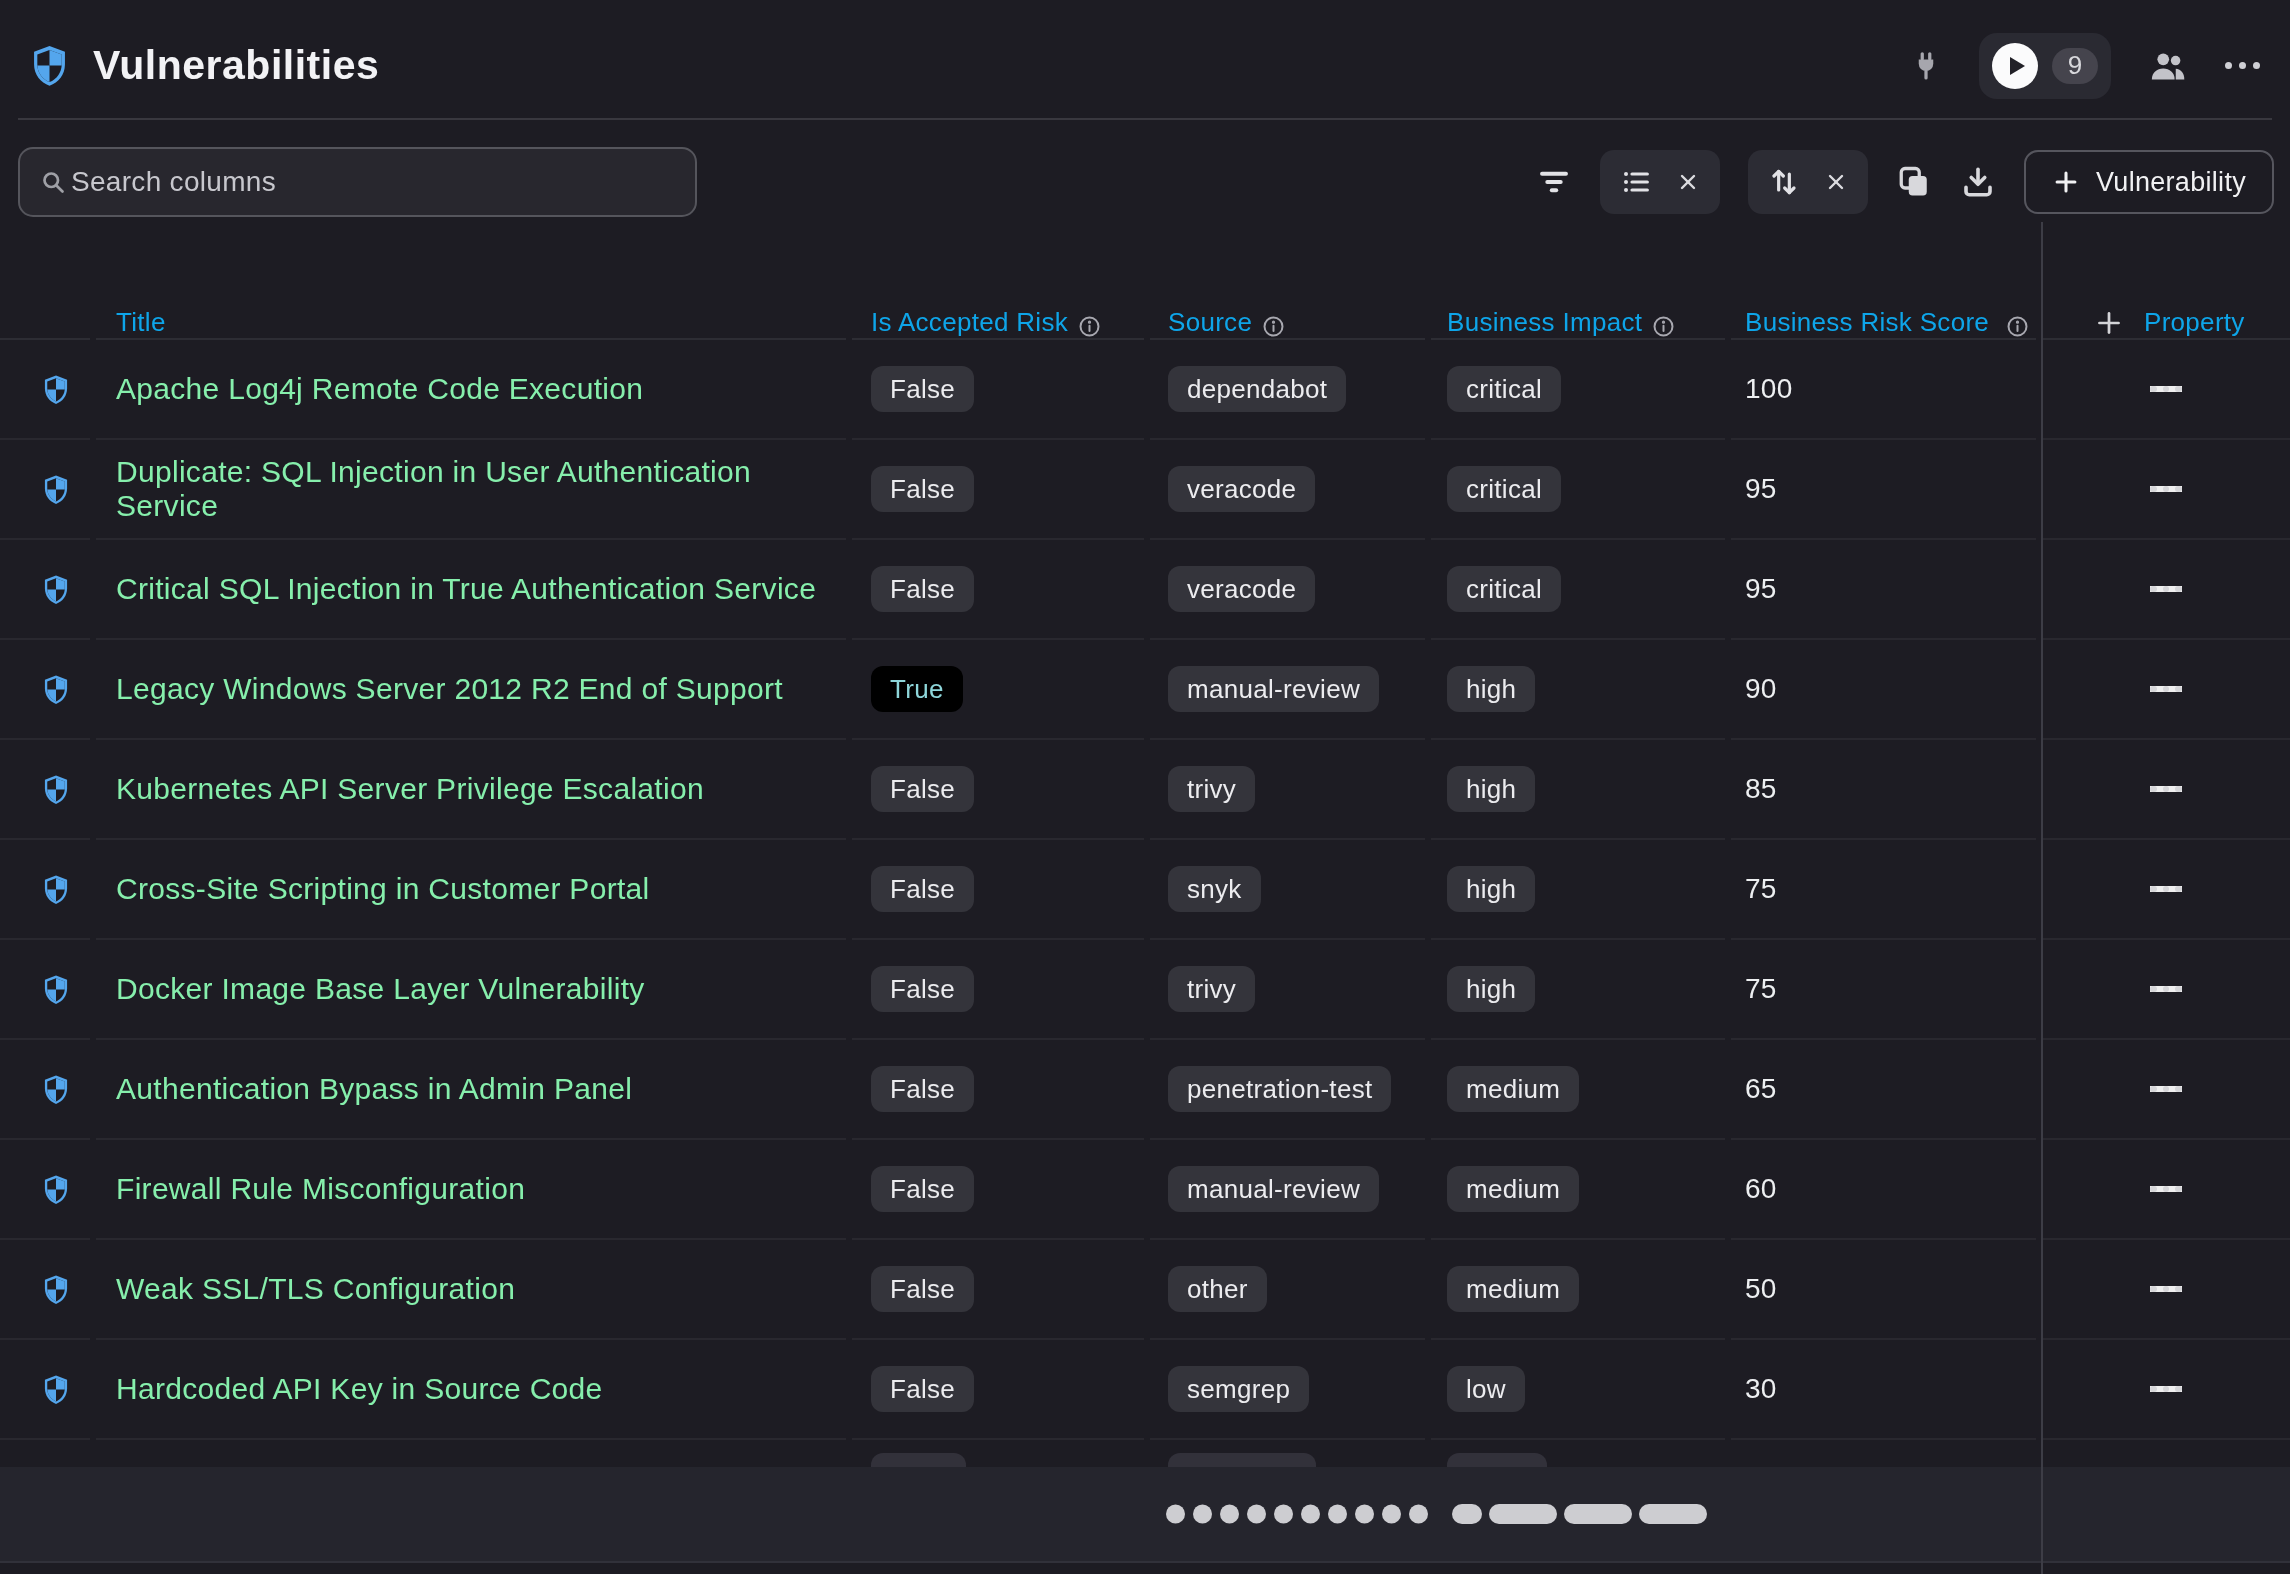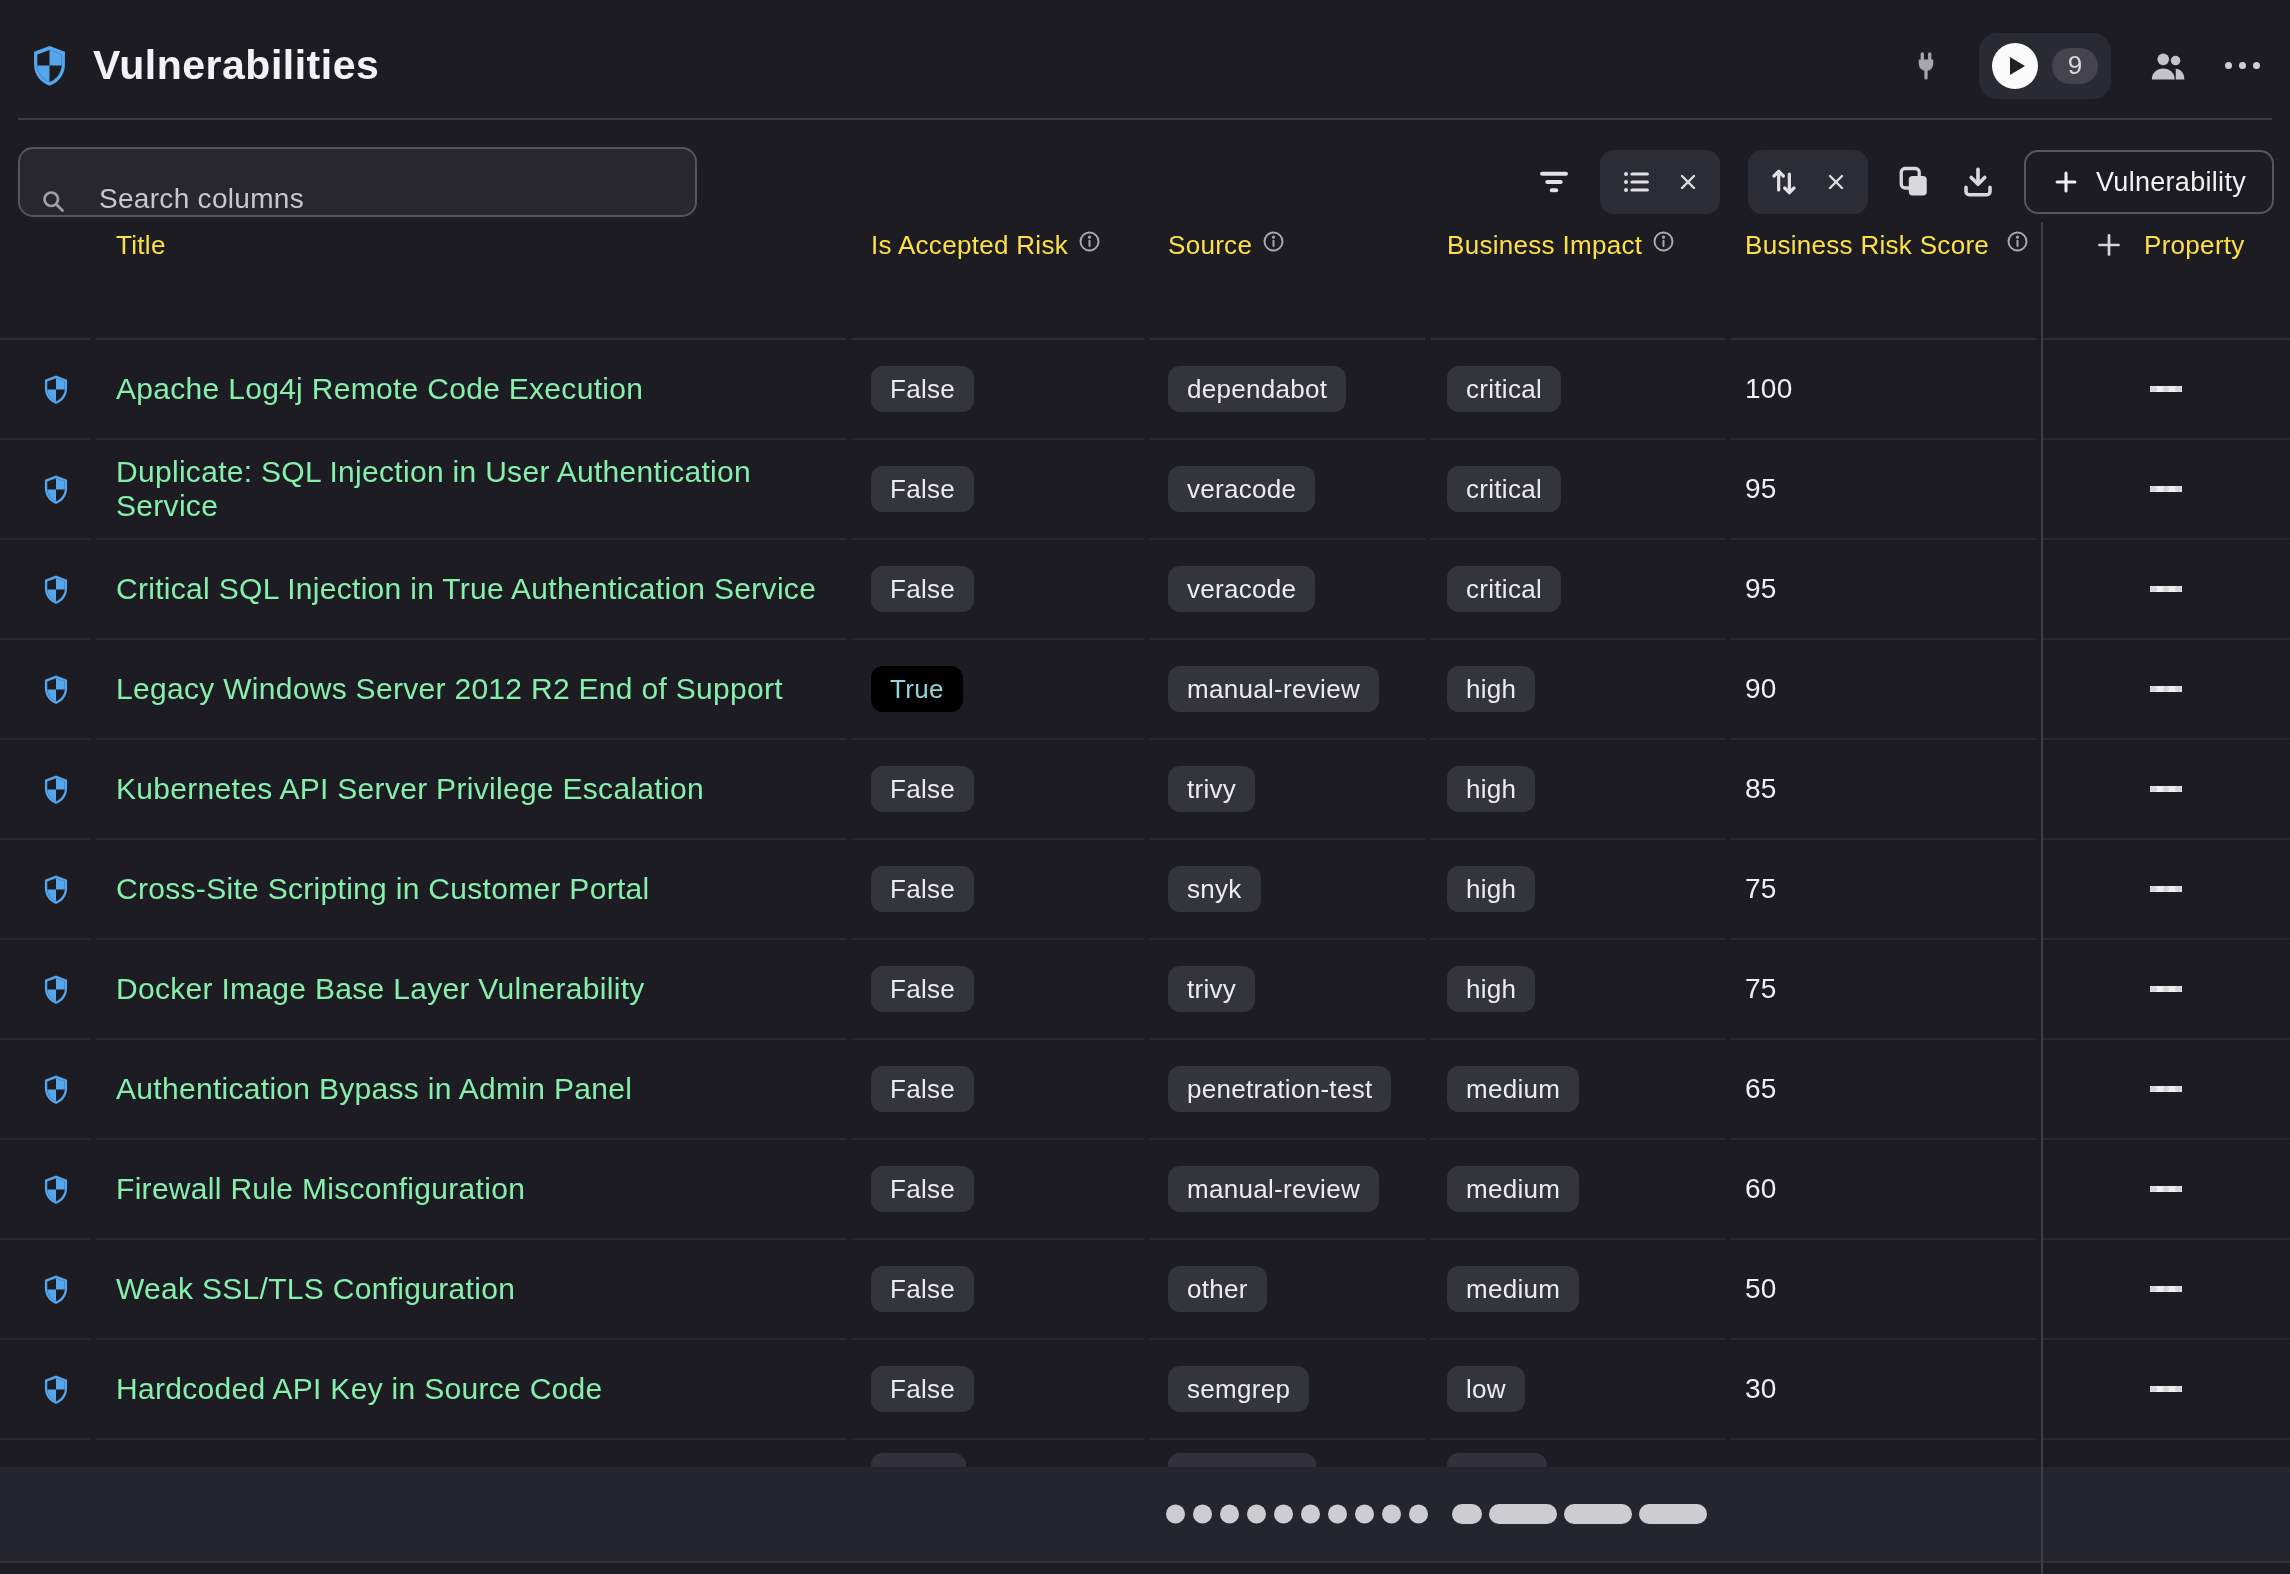--- a/index.html
+++ b/index.html
@@ -41,21 +41,21 @@
   }
   .hdots { display: flex; gap: 7px; }
   .hdots i { width: 7px; height: 7px; border-radius: 50%; background: #cfcfd4; }
 
   
   .toolbar { position: relative; height: 98px; }
   .search-box {
     position: absolute; left: 18px; top: 27px;
     width: 679px; height: 70px;
     background: #28272e; border: 2px solid #55555c; border-radius: 15px;
-    display: flex; align-items: flex-end; padding: 0 20px; gap: 32px;
+    display: flex; align-items: center; padding: 0 20px; gap: 4px;
   }
   .search-box input {
     background: transparent; border: none; outline: none;
     font-family: "Liberation Sans", sans-serif;
     font-size: 28px; color: #e8e8ea; width: 100%; letter-spacing: 0.3px;
   }
   .search-box input::placeholder { color: #c7c7cd; opacity: 1; }
   .toolbar-right {
     position: absolute; right: 16px; top: 29px; height: 66px;
     display: flex; align-items: center; gap: 28px;
@@ -72,23 +72,23 @@
   }
 
   
   .grid {
     display: grid;
     grid-template-columns: 90px 750px 292px 275px 294px 305px 248px;
     column-gap: 6px;
   }
   .thead { margin-top: 12px; height: 110px; }
   .thead > div {
-    display: flex; align-items: flex-start;
+    display: flex; align-items: flex-end;
     border-bottom: 2px solid #2d2d34;
-    color: #fde047; font-size: 26px;
+    color: #0ea5e9; font-size: 26px;
   }
   .row { height: 100px; }
   .row > div { display: flex; align-items: center; border-bottom: 2px solid #29282f; }
 
   .c-icon   { padding-left: 42px; }
   .c-title  { padding-left: 20px; }
   .c-risk   { padding-left: 19px; }
   .c-source { padding-left: 18px; }
   .c-impact { padding-left: 16px; }
   .c-score  { padding-left: 14px; gap: 7px; }

